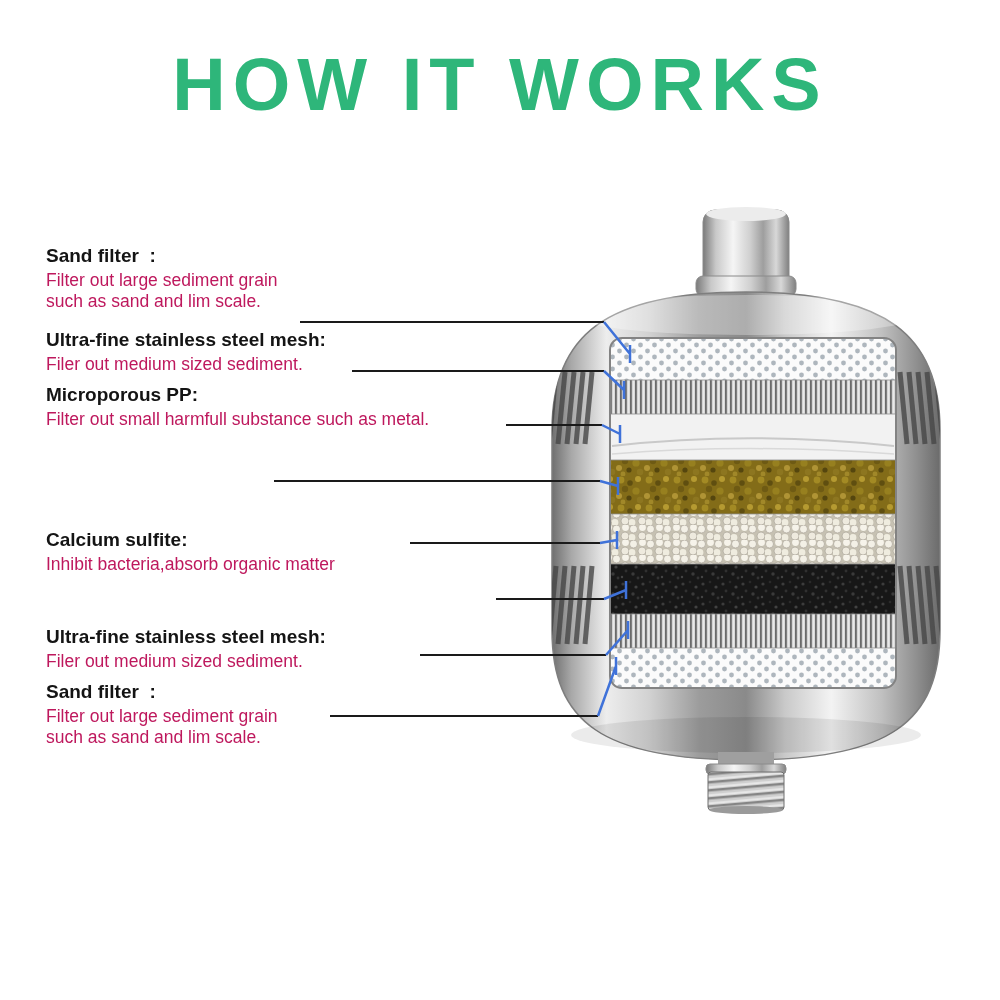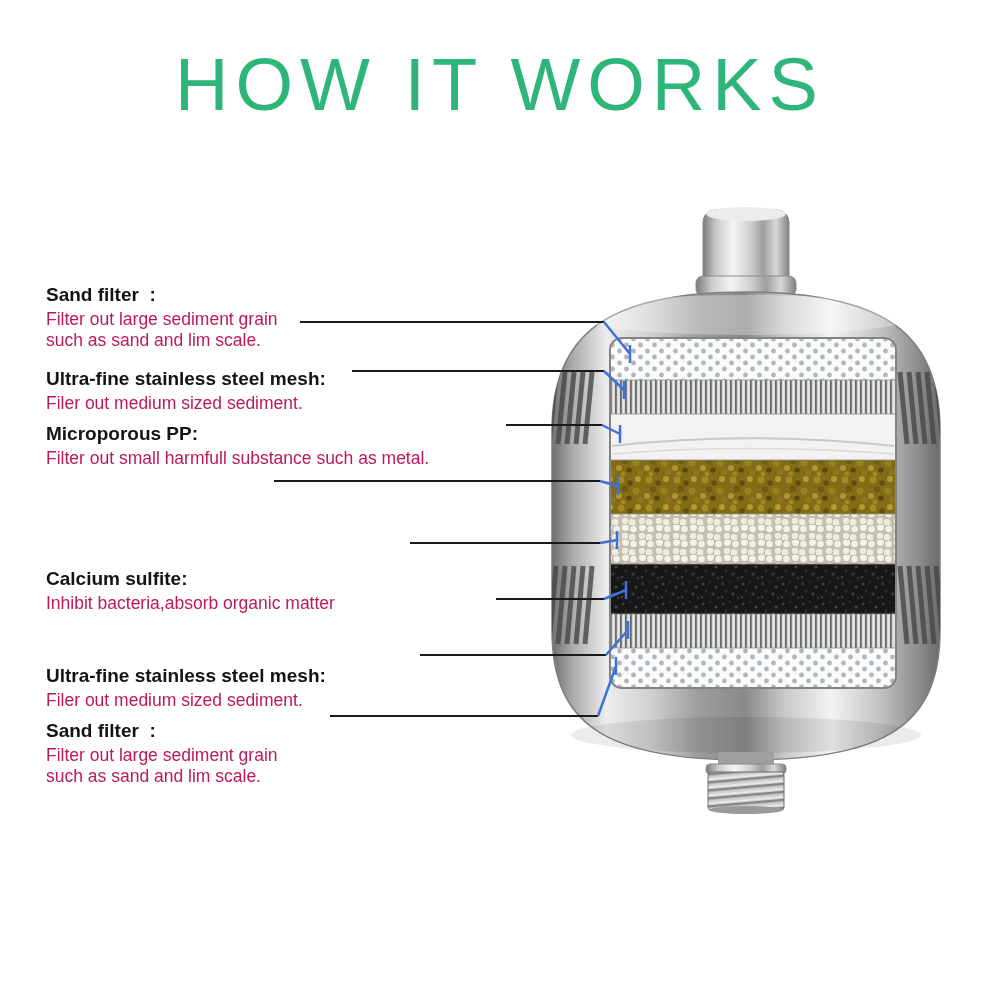--- a/index.html
+++ b/index.html
@@ -1,21 +1,21 @@
 <!DOCTYPE html>
 <html><head>
 <meta charset="utf-8">
 <style>
   html,body{margin:0;padding:0;width:1000px;height:1000px;background:#ffffff;overflow:hidden;}
   .page{position:relative;width:1000px;height:1000px;font-family:"Liberation Sans",sans-serif;}
   .title{position:absolute;top:42px;left:0;width:100%;text-align:center;margin:0;
-         font-size:74px;font-weight:400;letter-spacing:7px;color:#2eb67a;}
+         font-size:74px;font-weight:700;letter-spacing:7px;color:#2eb67a;}
   .art{position:absolute;left:0;top:0;width:1000px;height:1000px;}
   .callout{position:absolute;left:46px;width:500px;}
-  .callout .h{font-size:19px;font-weight:bold;color:#141414;white-space:pre;margin-top:39px;}
+  .callout .h{font-size:19px;font-weight:bold;color:#141414;white-space:pre;}
   .callout .b{font-size:17.5px;color:#be185d;line-height:21px;white-space:pre-line;margin-top:3px;}
   .b:empty,.h:empty{display:none;}
 </style>
 </head>
 <body>
 
 <div class="page">
 
   <h1 class="title">HOW IT WORKS</h1>
 

